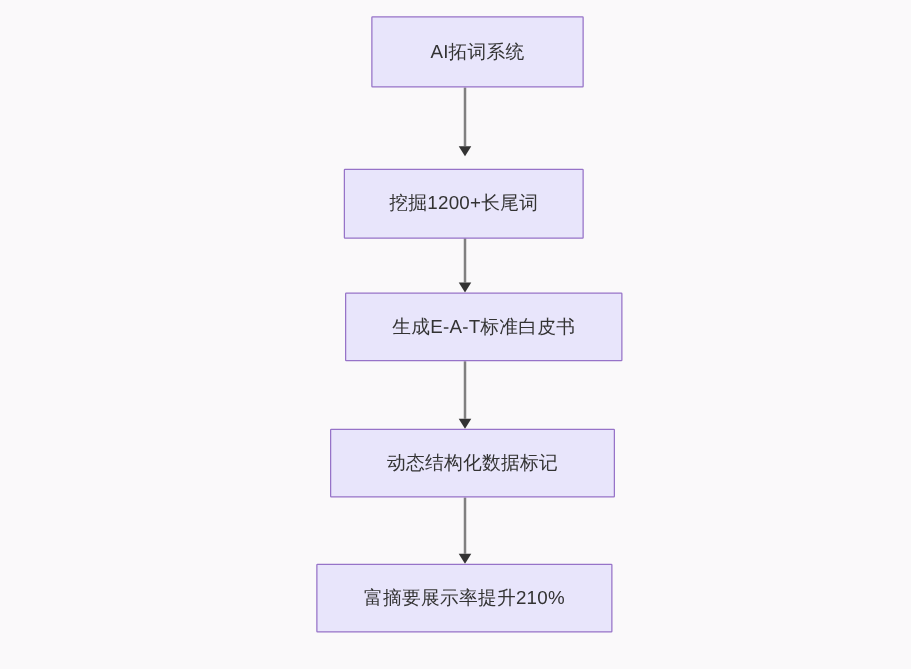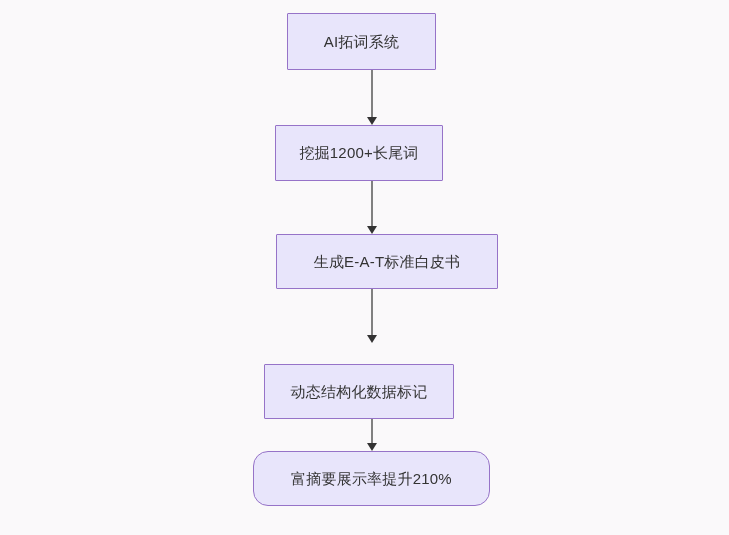--- a/index.html
+++ b/index.html
@@ -57,53 +57,53 @@
     border-left: 5px solid transparent;
     border-right: 5px solid transparent;
     border-top: 8px solid #333333;
   }
 </style>
 </head>
 <body>
 
 <div id="flowchart-canvas">
 
-  <div class="node" style="left:287px; top:13px; width:149px; height:57px;">
+  <div class="node" style="left:297px; top:13px; width:170px; height:57px;">
     <span class="node-label">AI拓词系统</span>
   </div>
 
   <div class="connector" style="left:371px; top:70px; width:2px; height:55px;">
     <div class="connector-line" style="height:47px;"></div>
     <div class="connector-arrow" style="top:47px;"></div>
   </div>
 
-  <div class="node" style="left:275px; top:125px; width:168px; height:56px;">
+  <div class="node" style="left:275px; top:135px; width:192px; height:56px;">
     <span class="node-label">挖掘1200+长尾词</span>
   </div>
 
   <div class="connector" style="left:371px; top:181px; width:2px; height:53px;">
     <div class="connector-line" style="height:45px;"></div>
     <div class="connector-arrow" style="top:45px;"></div>
   </div>
 
   <div class="node" style="left:276px; top:234px; width:222px; height:55px;">
     <span class="node-label">生成E-A-T标准白皮书</span>
   </div>
 
   <div class="connector" style="left:371px; top:289px; width:2px; height:54px;">
     <div class="connector-line" style="height:46px;"></div>
     <div class="connector-arrow" style="top:46px;"></div>
   </div>
 
-  <div class="node" style="left:264px; top:343px; width:190px; height:55px;margin-top:21px;">
+  <div class="node" style="left:264px; top:343px; width:228px; height:55px;">
     <span class="node-label">动态结构化数据标记</span>
   </div>
 
   <div class="connector" style="left:371px; top:398px; width:2px; height:53px;">
     <div class="connector-line" style="height:45px;"></div>
     <div class="connector-arrow" style="top:45px;"></div>
   </div>
 
-  <div class="node" style="left:253px; top:451px; width:237px; height:55px;border-radius:15px;">
+  <div class="node" style="left:253px; top:451px; width:237px; height:55px;">
     <span class="node-label">富摘要展示率提升210%</span>
   </div>
 
 </div>
 
 </body></html>

